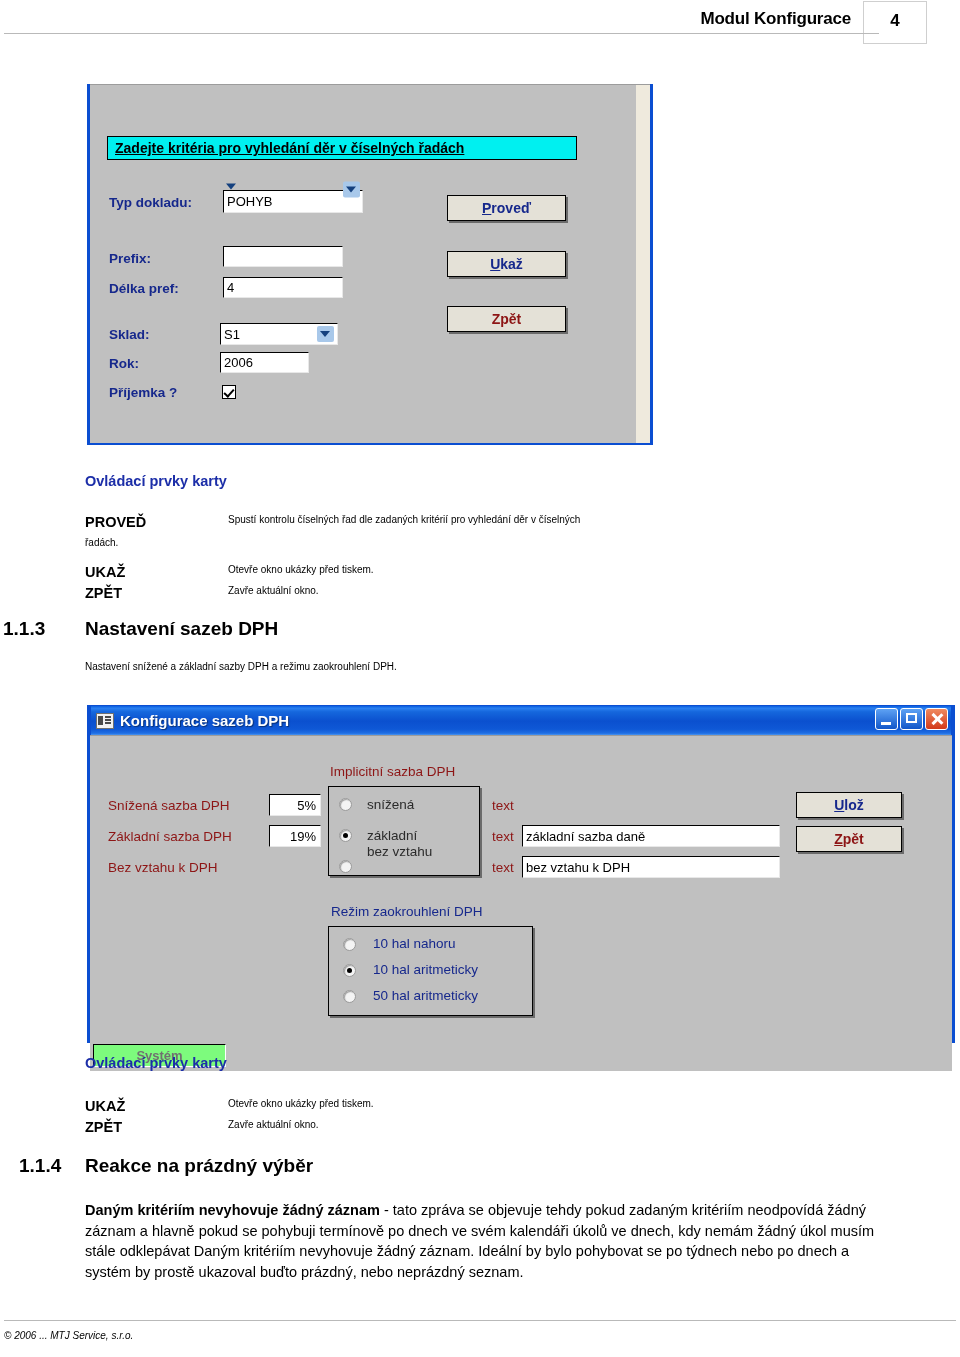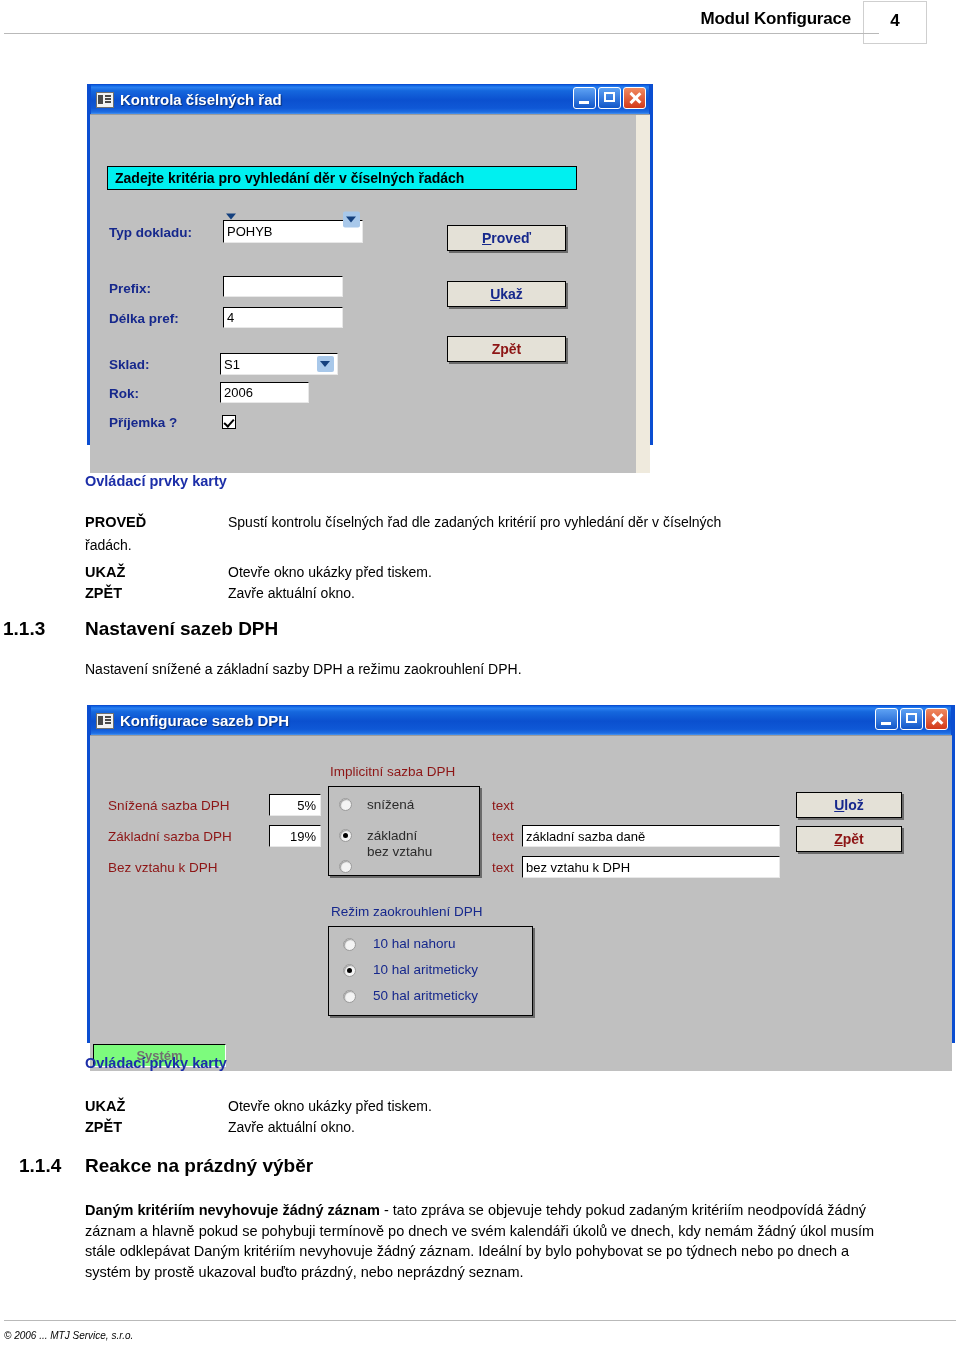--- a/index.html
+++ b/index.html
@@ -244,20 +244,21 @@
   .banner-cyan {
     position:absolute;
     background:#00f0f0;
     border:1px solid #000;
     box-sizing:border-box;
     display:flex;align-items:center;
     padding-left:7px;
     font-size:14px;font-weight:bold;color:#000;
     white-space:nowrap;
     font-family:"Liberation Sans", sans-serif;
+    text-decoration:underline;
   }
   .statusbar-green {
     position:absolute;
     background:#7dfb7d;
     border:1px solid #000;
     border-right-color:#fff;
     border-bottom-color:#fff;
     box-sizing:border-box;
     display:flex;align-items:center;
     justify-content:center;
@@ -278,21 +279,21 @@
     white-space:nowrap;
   }
   .dt-term {
     position:absolute;
     font-size:14.5px;
     font-weight:bold;
     white-space:nowrap;
   }
   .dt-def {
     position:absolute;
-    font-size:14px;
+    font-size:10px;
     white-space:nowrap;
   }
   .num-heading-no {
     position:absolute;
     font-size:19px;
     font-weight:bold;
   }
   .num-heading-txt {
     position:absolute;
     font-size:19px;
@@ -325,29 +326,20 @@
 <div class="page-header">
   <div class="header-title">Modul Konfigurace</div>
   <div class="page-number-box">
     <span>4</span>
   </div>
   <div class="header-rule"></div>
 </div>
 
 <div class="xp-window" style="left:87px; top:84px; width:566px; height:361px;">
 
-  <div class="xp-titlebar">
-    <div class="xp-titleicon"></div>
-    <div class="xp-titletext">Kontrola číselných řad</div>
-    <div class="xp-titlebtns">
-      <div class="xp-btn min"></div>
-      <div class="xp-btn max"></div>
-      <div class="xp-btn close"></div>
-    </div>
-  </div>
 
   <div class="xp-body">
 
     <div class="beige-strip" style="right:0; top:0; width:14px; bottom:0;"></div>
 
     <div class="banner-cyan" style="left:17px; top:51px; width:470px; height:24px;">Zadejte kritéria pro vyhledání děr v číselných řadách</div>
 
     <div class="lbl navy" style="left:19px; top:110px;">Typ dokladu:</div>
     <div class="w-field" style="left:133px; top:105px; width:140px; height:23px;">POHYB</div>
     <div class="w-combo-arrow" style="left:133px; top:105px; width:140px; height:23px; background:none;">

